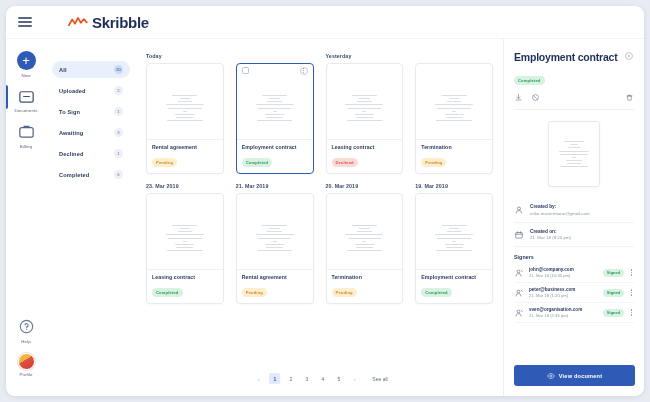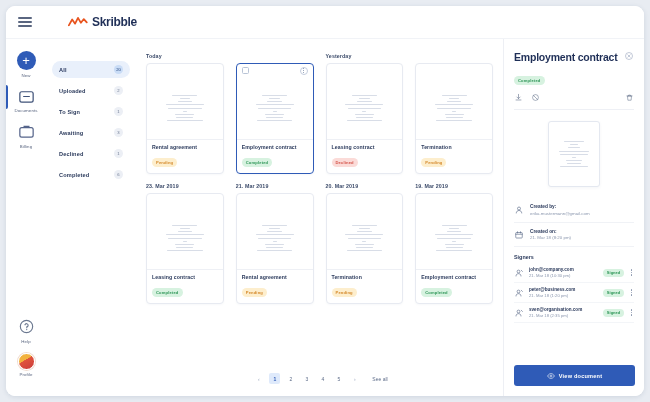--- a/index.html
+++ b/index.html
@@ -29,21 +29,21 @@
     align-items: center;
     padding-left: 12px;
     background: #fff;
     border-bottom: 1px solid #f1f3f7;
   }
   .hamburger { width: 14px; display:flex; flex-direction:column; gap:2.5px; cursor:pointer; }
   .hamburger i { display:block; height:1.4px; background:#5a6680; border-radius:1px; }
   .logo-wrap { display:flex; align-items:center; gap:4px; margin-left: 36px; }
   .logo-mark { width: 20px; height: 12px; }
   .logo-text {
-    font-size: 12px; font-weight: bold; color: #1f2f57;
+    font-size: 15px; font-weight: bold; color: #1f2f57;
     letter-spacing: -0.3px;
   }
 
   
   .body { flex: 1; display: flex; min-height: 0; }
 
   
   .rail {
     width: 40px; flex: 0 0 40px;
     background: #fff;

